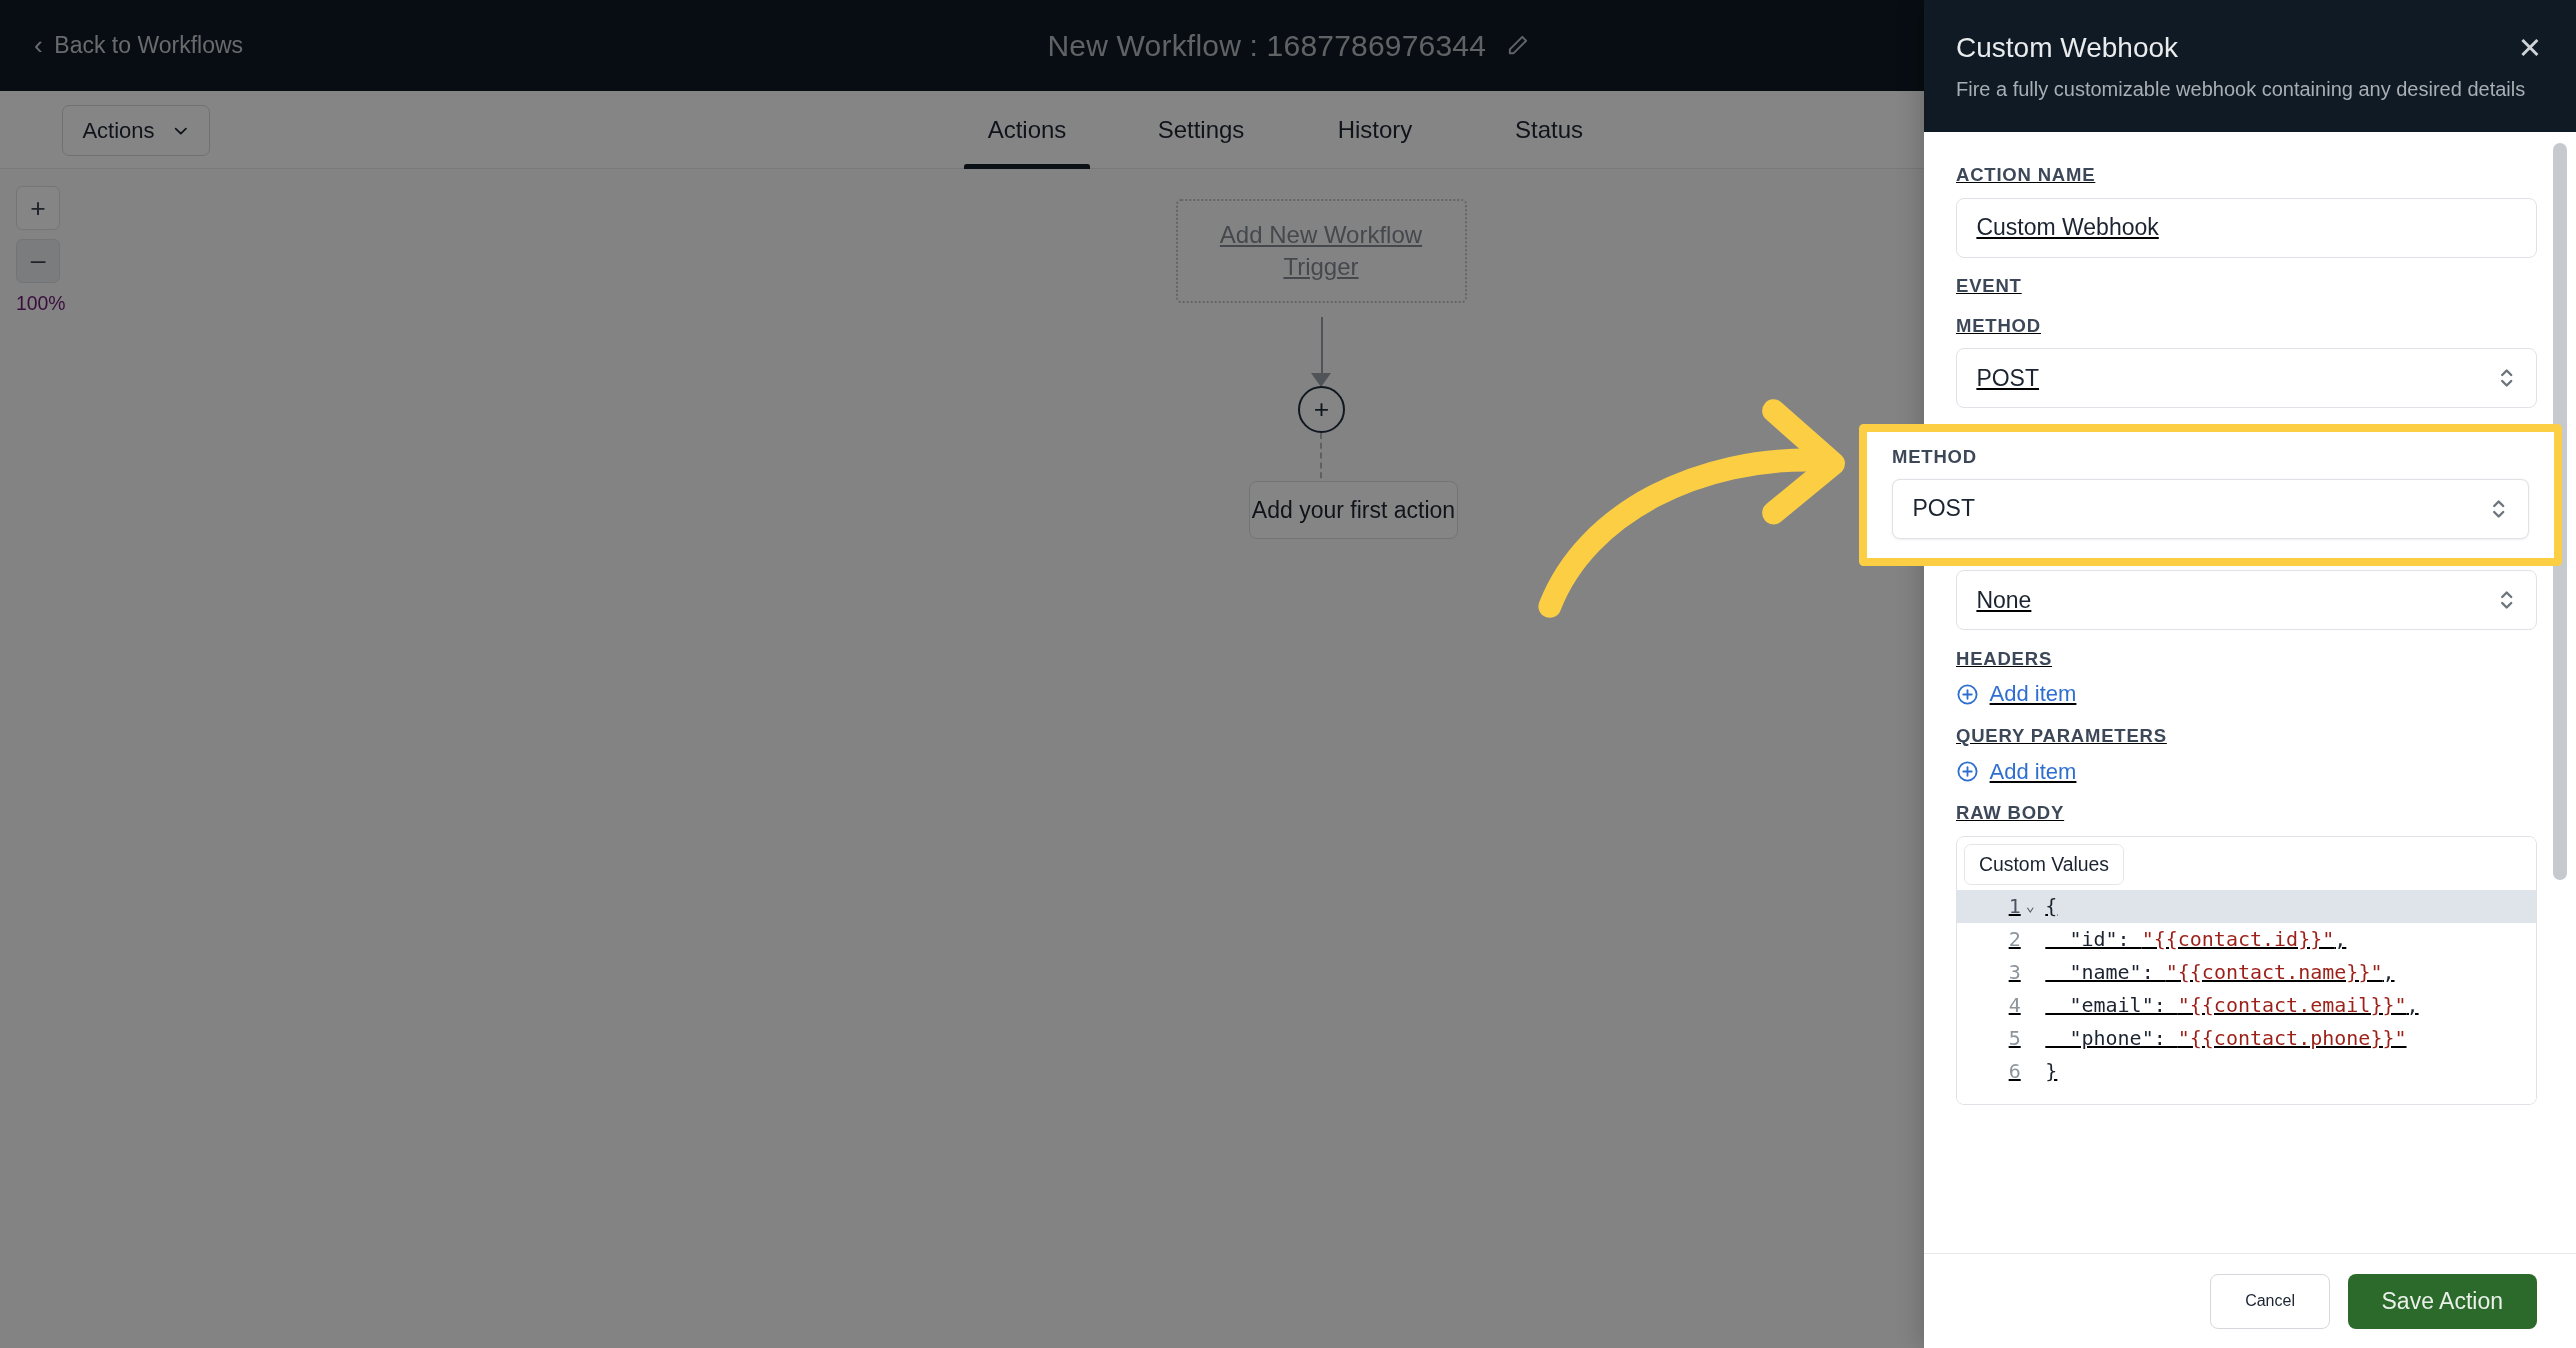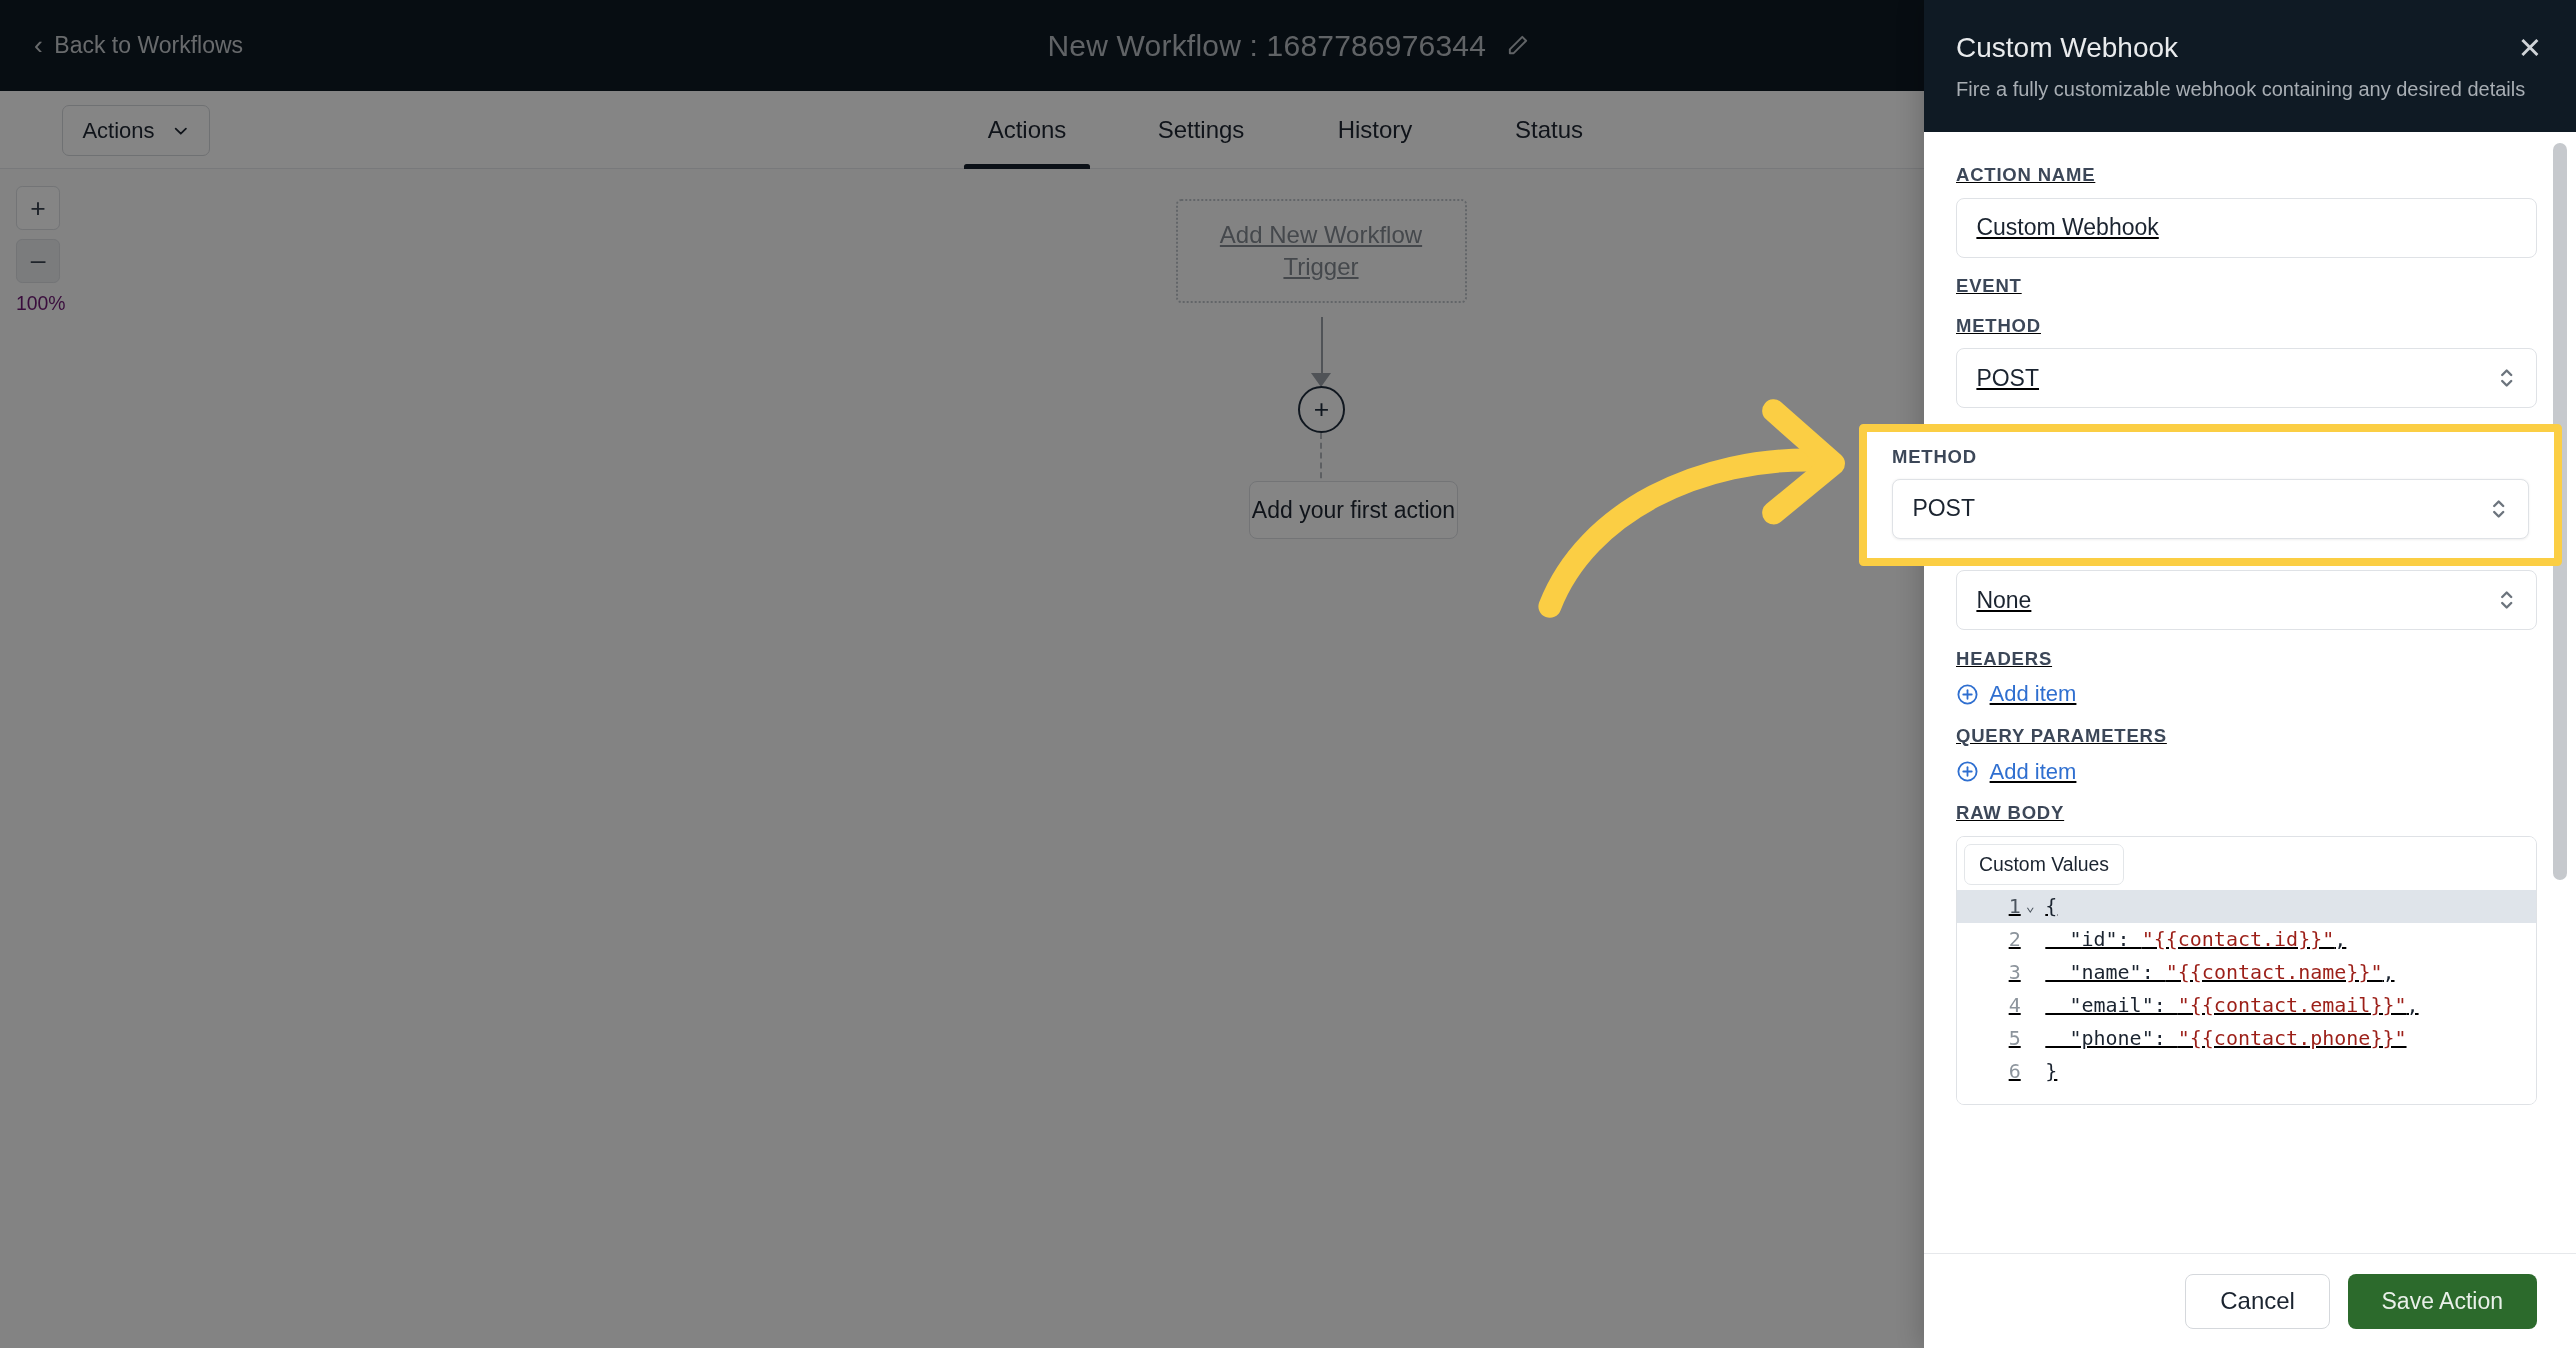--- a/index.html
+++ b/index.html
@@ -191,21 +191,21 @@
   .var { color: #9c1f18; }
 
   .panel-foot {
     flex: 0 0 auto; border-top: 1.3px solid #e6e8eb;
     padding: 19.4px 39px 19.4px 32px;
     display: flex; justify-content: flex-end; align-items: center; gap: 17.6px;
     background: #fff;
   }
   .btn-cancel {
     height: 55px; padding: 0 34px; border: 1.3px solid #d5d8dc; border-radius: 8px;
-    background: #fff; color: #1b2430; font-size: 24px; cursor: pointer;
+    background: #fff; color: #1b2430; font-size: 16px; cursor: pointer;
   }
   .btn-save {
     height: 55px; padding: 0 34px; border: none; border-radius: 8px;
     background: #2c6a2c; color: #e9f0e9; font-size: 23px; cursor: pointer;
   }
   .panel-scroll {
     position: absolute; right: 8.8px; top: 10.6px; width: 14px; height: 1094px;
     border-radius: 7px; background: transparent;
   }
   .panel-scroll .thumb {

